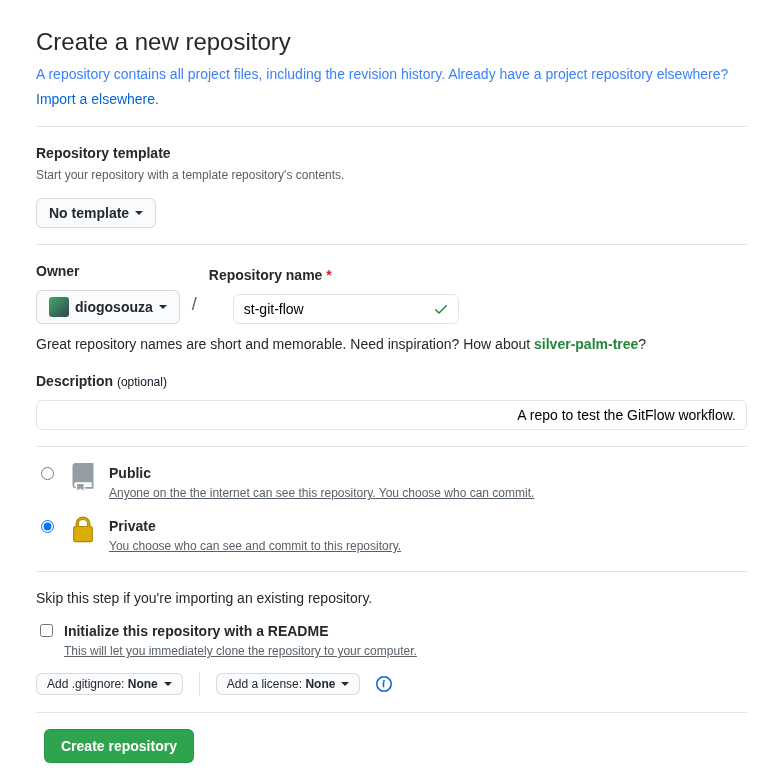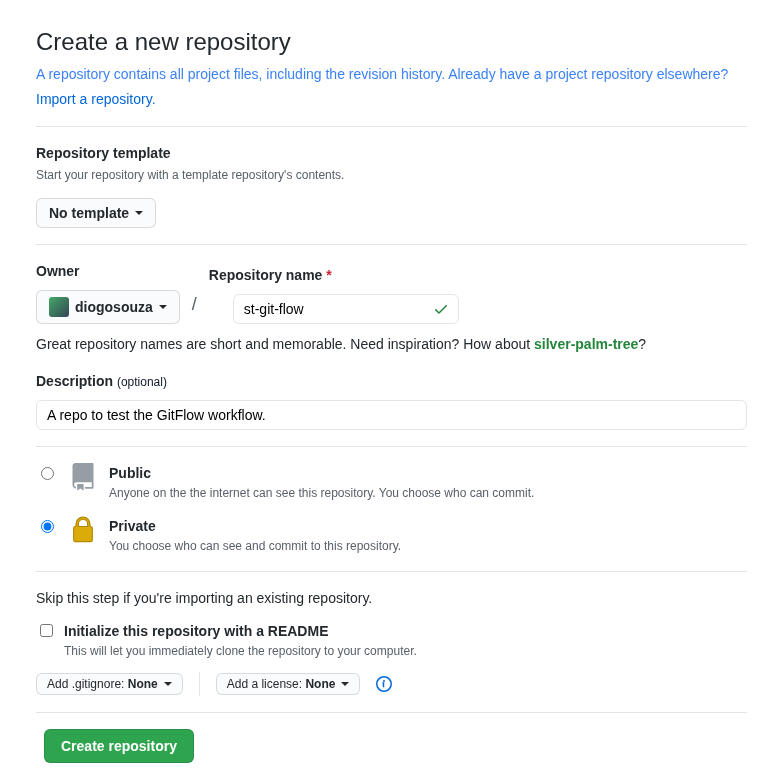--- a/index.html
+++ b/index.html
@@ -90,39 +90,39 @@
       background: linear-gradient(135deg,#4a6,#345);
       display: inline-block;
     }
     .note { font-size: 14px; color: #24292e; margin: 10px 0 16px 0; }
     .note .link-green { color: #22863a; font-weight: 600; cursor: pointer; }
     .optional { color: #0f172a; font-weight: 400; font-size: 12px; }
     .radio-row { display: flex; align-items: flex-start; gap: 12px; margin: 14px 0; }
     .radio-row input[type=radio] { margin-top: 4px; }
     .vis-icon { width: 28px; height: 28px; color: #6a737d; flex-shrink: 0; fill: #959da5; }
     .vis-title { font-weight: 600; font-size: 14px; }
-    .vis-desc { color: #586069; font-size: 12px; }
+    .vis-desc { color: #586069; font-size: 12px; text-decoration: underline; }
     .checkbox-row { display: flex; align-items: flex-start; gap: 8px; margin-bottom: 4px; }
     .actions-row { display: flex; align-items: center; gap: 16px; margin-top: 12px; }
     .divider-vert { width: 1px; height: 24px; background: #e1e4e8; }
     .info-icon { width: 16px; height: 16px; color: #0366d6; cursor: pointer; }
     .req { color: #cb2431; }
     .group { margin-bottom: 4px; }
     .lock-svg { fill: #dbab0a; stroke: #b08800; }
   </style>
 </head>
 <body>
 
 
 
 <h1>Create a new repository</h1>
 <p class="subhead">
   <span>A repository contains all project files, including the revision history. Already have a project repository elsewhere?</span>
 </p>
-<span class="link">Import a repository.</span>
+<span class="link">Import a elsewhere.</span>
 
 <hr>
 
 <div class="group">
   <span class="label">Repository template</span>
   <p class="sublabel">Start your repository with a template repository's contents.</p>
   <button class="btn">
     <span>No template</span>
     <span class="caret"></span>
   </button>
@@ -157,21 +157,21 @@
 
 <p class="note">
   <span>Great repository names are short and memorable. Need inspiration? How about </span><span class="link-green">silver-palm-tree</span><span>?</span>
 </p>
 
 <div>
   <span class="label">
     <span>Description</span> <span class="optional">(optional)</span>
   </span>
   <div style="height:6px"></div>
-  <input class="input" style="width: 100%;" value="A repo to test the GitFlow workflow.">
+  <input class="input" style="width: 100%; text-align: right;" value="A repo to test the GitFlow workflow.">
 </div>
 
 <hr>
 
 <div class="radio-row">
   <input type="radio" name="vis" style="">
   <svg class="vis-icon" viewBox="0 0 24 24">
       <path d="M3 2.75A2.75 2.75 0 015.75 0h14.5a.75.75 0 01.75.75v20.5a.75.75 0 01-.75.75h-6a.75.75 0 010-1.5h5.25v-4H6A1.5 1.5 0 004.5 18v.75c0 .716.43 1.334 1.05 1.605a.75.75 0 01-.6 1.374A3.25 3.25 0 013 18.75v-16zM19.5 1.5V15H6c-.546 0-1.059.146-1.5.401V2.75c0-.69.56-1.25 1.25-1.25H19.5z"></path>
       <path d="M7 18.25a.25.25 0 01.25-.25h5a.25.25 0 01.25.25v5.01a.25.25 0 01-.397.201l-2.206-1.604a.25.25 0 00-.294 0L7.397 23.46a.25.25 0 01-.397-.2v-5.01z"></path>
     </svg>

